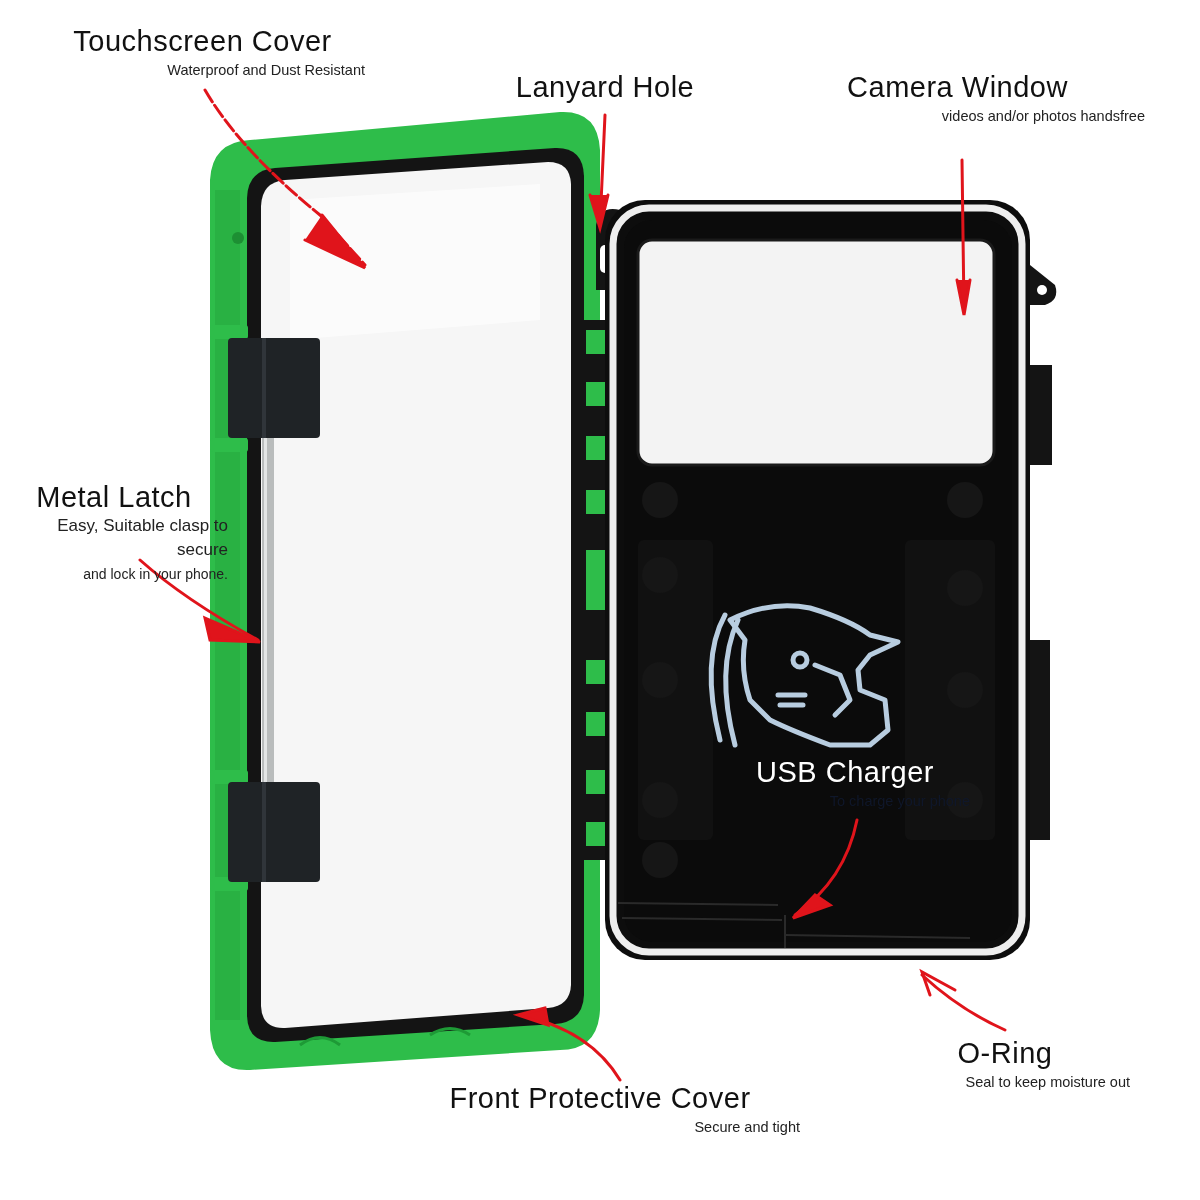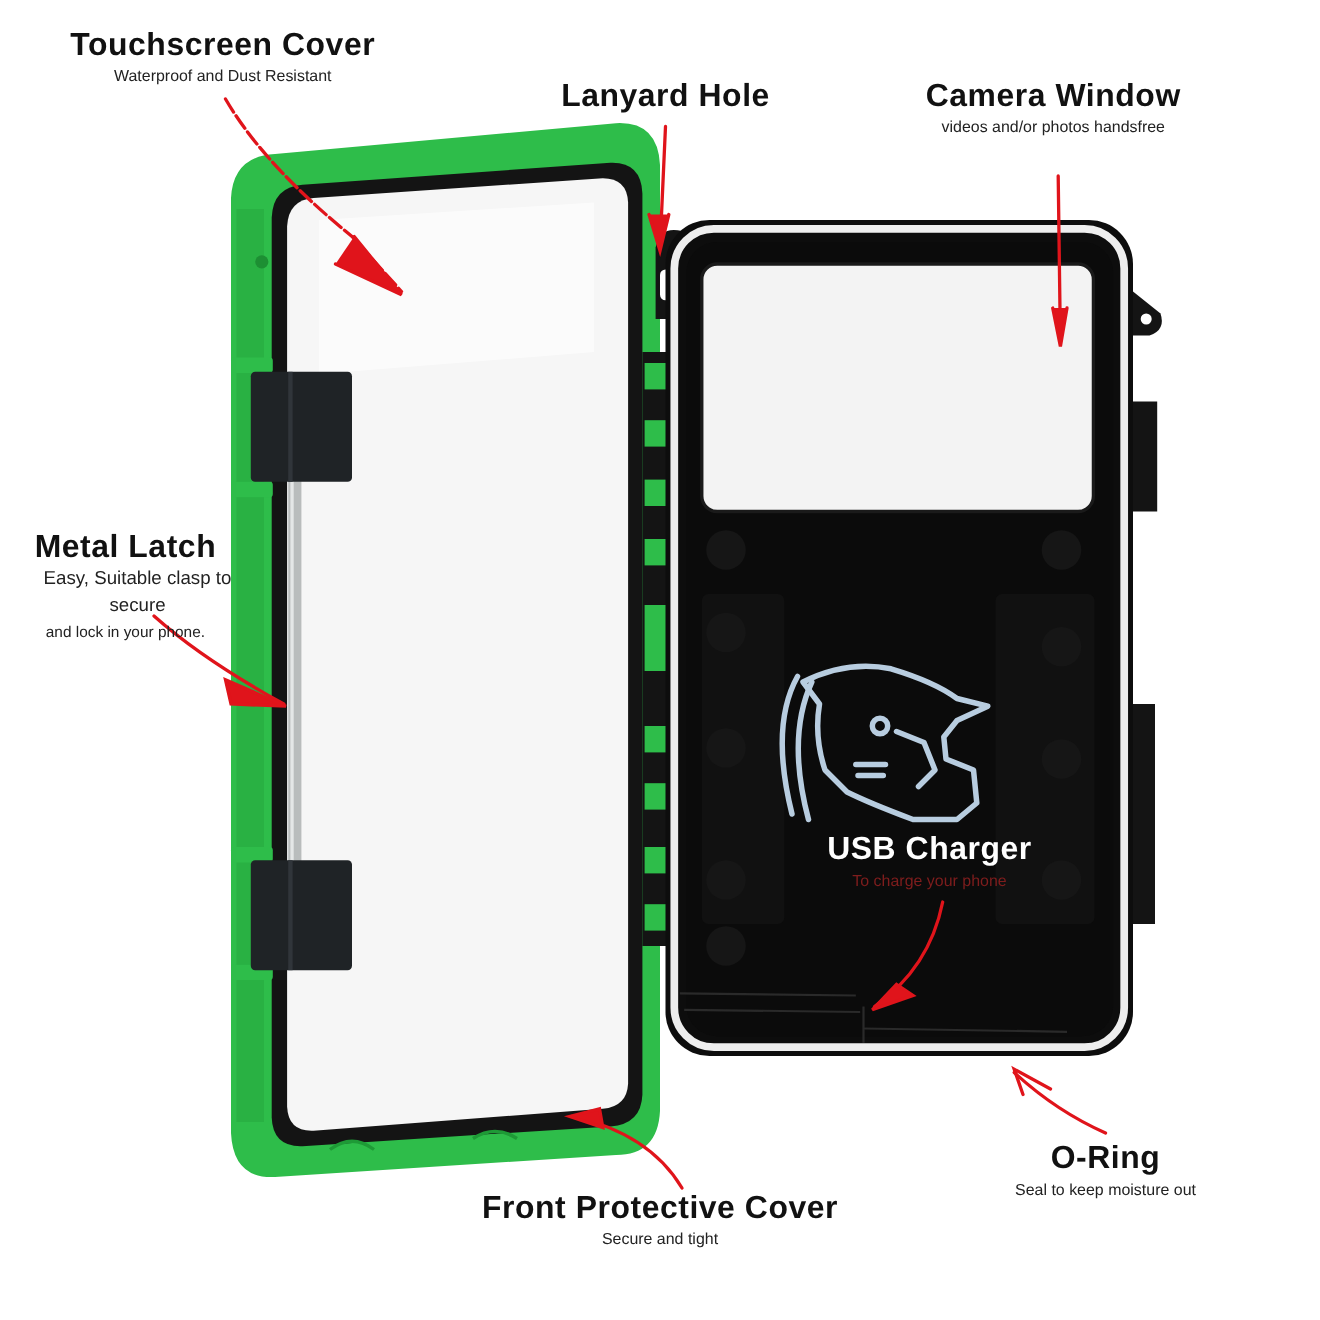--- a/index.html
+++ b/index.html
@@ -1,21 +1,21 @@
 <!DOCTYPE html>
 <html><head>
 <meta charset="utf-8">
 <style>
   html, body { margin:0; padding:0; background:#ffffff; }
   body { width:1200px; height:1200px; position:relative; overflow:hidden; font-family:"Liberation Sans", "DejaVu Sans", sans-serif; }
   .label { position:absolute; text-align:center; color:#111; }
-  .label .title { font-weight:bold; font-size:29px; letter-spacing:0.5px; line-height:34px; white-space:nowrap; }
-  .label .sub { font-size:14.5px; line-height:24px; color:#222; }
+  .label .title { font-weight:normal; font-size:29px; letter-spacing:0.5px; line-height:34px; white-space:nowrap; }
+  .label .sub { font-size:14.5px; line-height:24px; color:#222;text-align:right; }
   .label.light .title { color:#ffffff; }
-  .label.light .sub { color:#7f1d1d; }
+  .label.light .sub { color:#0f172a; }
   svg.scene { position:absolute; left:0; top:0; }
 </style>
 </head>
 <body>
 
 <svg class="scene" width="1200" height="1200" viewBox="0 0 1200 1200">
 
   <g>
 
     <path d="M250,140 L560,112 Q598,110 600,150 L600,1010 Q598,1050 560,1050 L250,1070 Q212,1072 210,1030 L210,180 Q212,142 250,140 Z" fill="#2ebd4a"></path>

